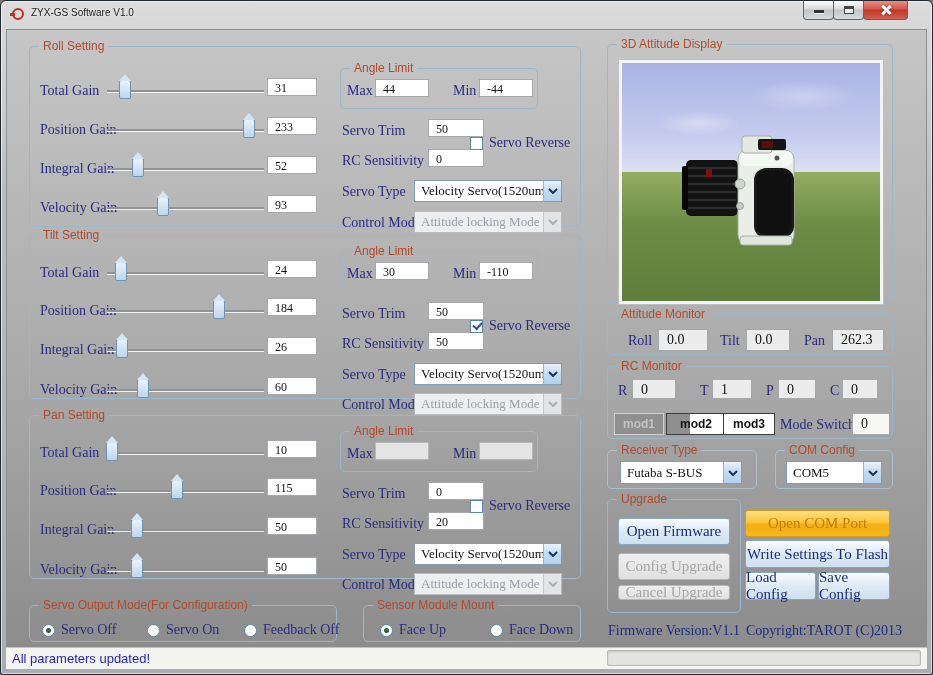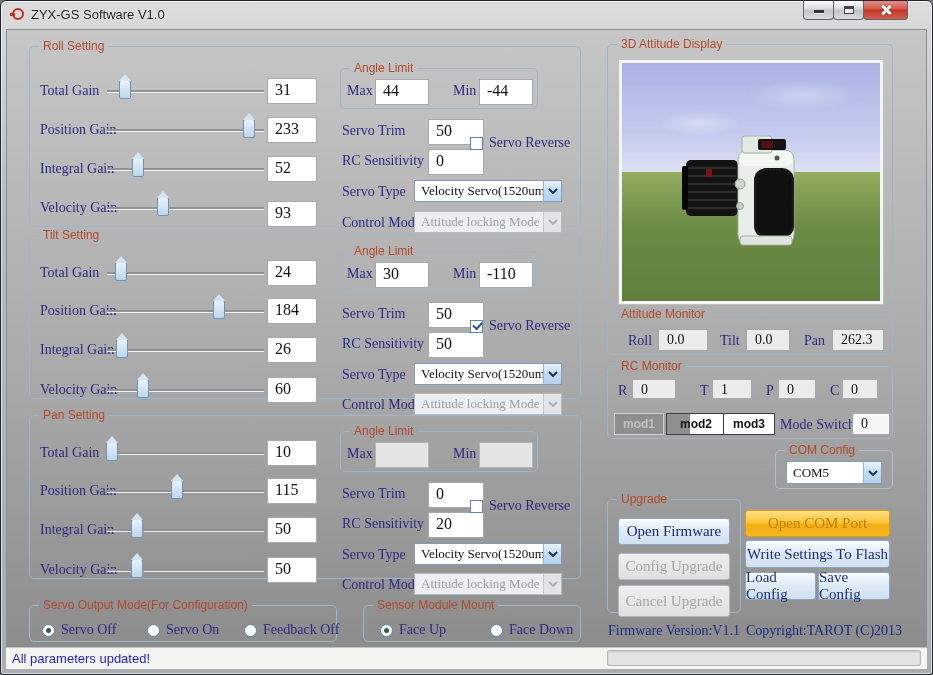--- a/index.html
+++ b/index.html
@@ -3,42 +3,42 @@
 <meta charset="utf-8">
 <style>
   html,body{margin:0;padding:0;background:#777;}
   *{box-sizing:border-box;}
   .window{position:relative;width:933px;height:675px;margin:0 auto;
     font-family:"Liberation Sans",sans-serif;
     border:1px solid #20292f;border-radius:6px 6px 3px 3px;
     background:linear-gradient(#dcdcdc,#b9bcbf 30%,#a9adb1);
     box-shadow:inset 0 0 0 1px rgba(255,255,255,.6);}
   .titlebar{position:absolute;left:0;top:0;right:0;height:28px;}
-  .apptitle{position:absolute;left:30px;top:6px;font-size:13px;color:#222;
+  .apptitle{position:absolute;left:30px;top:6px;font-size:10px;color:#222;
     text-shadow:0 0 3px rgba(255,255,255,.9);}
   .appicon{position:absolute;left:11px;top:7px;width:12px;height:12px;border:2px solid #c03028;border-radius:50%;}
   .appicon::after{content:"";position:absolute;left:-4px;top:3px;width:5px;height:3px;background:#c03028;}
   .winbtns{position:absolute;right:24px;top:0;height:19px;display:flex;}
   .wbtn{width:31px;height:19px;border:1px solid #5c666e;border-top:none;
     background:linear-gradient(#fdfdfd,#d6d9dc 45%,#bfc4c8 50%,#d8dbde);
     border-radius:0 0 4px 4px;margin-left:-1px;position:relative;}
   .wbtn.close{width:45px;background:linear-gradient(#e99088,#d4574a 45%,#bf3425 50%,#d2604f);border-radius:0 0 4px 4px;}
   .glyph-min{position:absolute;left:10px;bottom:6px;width:10px;height:3px;background:#333;box-shadow:0 1px 0 rgba(255,255,255,.7);}
   .glyph-max{position:absolute;left:10px;top:5px;width:10px;height:8px;border:1px solid #444;border-top:3px solid #444;background:#eee;}
   .glyph-x{position:absolute;left:50%;top:50%;width:12px;height:12px;transform:translate(-50%,-50%);}
   .glyph-x::before,.glyph-x::after{content:"";position:absolute;left:5px;top:0;width:2.5px;height:12px;background:#fff;box-shadow:0 0 2px rgba(0,0,0,.5);}
   .glyph-x::before{transform:rotate(45deg);} .glyph-x::after{transform:rotate(-45deg);}
   .client{position:absolute;left:5px;top:28px;right:5px;bottom:5px;
     border:1px solid #8a8f94;background:linear-gradient(#c6c6c6,#a9a9a9 55%,#8a8a8a);}
   
   fieldset.grp{position:absolute;margin:0;padding:0;border:1px solid #9cb6ca;border-radius:5px;}
   fieldset.grp legend{margin-left:9px;padding:0 4px;font-size:12px;color:#b24a2c;}
   .lbl{position:absolute;font-family:"Liberation Serif",serif;font-size:14px;color:#2b2b80;white-space:nowrap;}
-  .vbox{position:absolute;width:50px;height:26px;background:#fff;border:1px solid #a5a8ac;
-    font-family:"Liberation Serif",serif;font-size:16px;color:#111;padding:2px 0 0 7px;}
+  .vbox{position:absolute;width:50px;height:18px;background:#fff;border:1px solid #a5a8ac;
+    font-family:"Liberation Serif",serif;font-size:12px;color:#111;padding:2px 0 0 7px;}
   .vbox.dis{background:#e4e4e4;border-color:#b5b5b5;}
   .fld{position:absolute;height:22px;background:#ececec;border:1px solid #a5a8ac;
     font-family:"Liberation Serif",serif;font-size:14px;color:#111;padding:2px 0 0 8px;}
   
   .slider{position:absolute;width:157px;height:26px;}
   .track{position:absolute;left:0;right:0;top:12px;height:2px;background:#8f9396;
     box-shadow:0 1px 0 rgba(255,255,255,.85);}
   .thumb{position:absolute;top:2px;width:12px;height:19px;background:linear-gradient(#e9f2fa,#bdd6ec);
     border:1px solid #6d94b5;border-radius:2px;}
   .thumb::before{content:"";position:absolute;top:-7px;left:-1px;
@@ -133,21 +133,21 @@
           <div class="track"></div>
           <div class="thumb" style="left: calc(20.4% - 7px);"></div>
         </div>
       <div class="vbox" style="left:237px;top:103px">52</div>
 
       <span class="lbl" style="left:10px;top:147px">Velocity Gain</span>
       <div class="slider" style="left:77px;top:142px">
           <div class="track"></div>
           <div class="thumb" style="left: calc(36.5% - 7px);"></div>
         </div>
-      <div class="vbox" style="left:237px;top:148px">93</div>
+      <div class="vbox" style="left:237px;top:142px">93</div>
 
       <fieldset class="grp" style="left:310px;top:8px;width:198px;height:48px">
         <legend>Angle Limit</legend>
         <span class="lbl" style="left:6px;top:8px">Max</span>
         <div class="vbox" style="left:34px;top:4px;width:54px">44</div>
         <span class="lbl" style="left:112px;top:8px">Min</span>
         <div class="vbox" style="left:138px;top:4px;width:54px">-44</div>
       </fieldset>
       <span class="lbl" style="left:312px;top:70px">Servo Trim</span>
       <div class="vbox" style="left:398px;top:66px;width:56px">50</div>
@@ -396,37 +396,48 @@
       <div class="mlbl">mod2</div>
     </div>
     <div class="mod" style="left:115px;top:40px;width:52px">
       <div class="fill" style="width: 0%;"></div>
       <div class="mlbl">mod3</div>
     </div>
     <span class="lbl" style="left:172px;top:44px">Mode Switch</span>
     <div class="fld" style="left:244px;top:40px;width:38px;background:#f7f7f5">0</div>
   </fieldset>
 
+  <fieldset class="grp" style="left:606px;top:442px;width:150px;height:46px;border-color:#aebfcc">
+    <legend>Receiver Type</legend>
+    <div class="combo" style="left:12px;top:4px;width:122px;height:23px">
+      <span class="cval">Futaba S-BUS</span>
+      <span class="carrow">
+          <svg width="10" height="6" viewBox="0 0 10 6">
+            <path d="M1 1l4 4 4-4" stroke="#16365c" stroke-width="2" fill="none"></path>
+          </svg>
+        </span>
+    </div>
+  </fieldset>
   <fieldset class="grp" style="left:774px;top:442px;width:118px;height:46px;border-color:#aebfcc">
     <legend>COM Config</legend>
     <div class="combo" style="left:10px;top:4px;width:96px;height:23px">
       <span class="cval">COM5</span>
       <span class="carrow">
           <svg width="10" height="6" viewBox="0 0 10 6">
             <path d="M1 1l4 4 4-4" stroke="#16365c" stroke-width="2" fill="none"></path>
           </svg>
         </span>
     </div>
   </fieldset>
 
   <fieldset class="grp" style="left:606px;top:491px;width:134px;height:121px">
     <legend>Upgrade</legend>
     <div class="btn" style="left:10px;top:12px;width:112px;height:27px">Open Firmware</div>
     <div class="btn dis" style="left:10px;top:47px;width:112px;height:27px">Config Upgrade</div>
-    <div class="btn dis" style="left:10px;top:79px;width:112px;height:32px">Cancel Upgrade</div>
+    <div class="btn dis" style="left:10px;top:79px;width:112px;height:15px">Cancel Upgrade</div>
   </fieldset>
 
   <div class="btn" style="left:744px;top:539px;width:145px;height:28px">Write Settings To Flash</div>
   <div class="btn gold" style="left:744px;top:509px;width:145px;height:27px">Open COM Port</div>
   <div class="btn" style="left:744px;top:571px;width:71px;height:28px">Load Config</div>
   <div class="btn" style="left:817px;top:571px;width:72px;height:28px">Save Config</div>
 
   <span class="foot" style="left:607px;top:622px">Firmware Version:V1.1</span>
   <span class="foot" style="left:745px;top:622px">Copyright:TAROT (C)2013</span>
 

